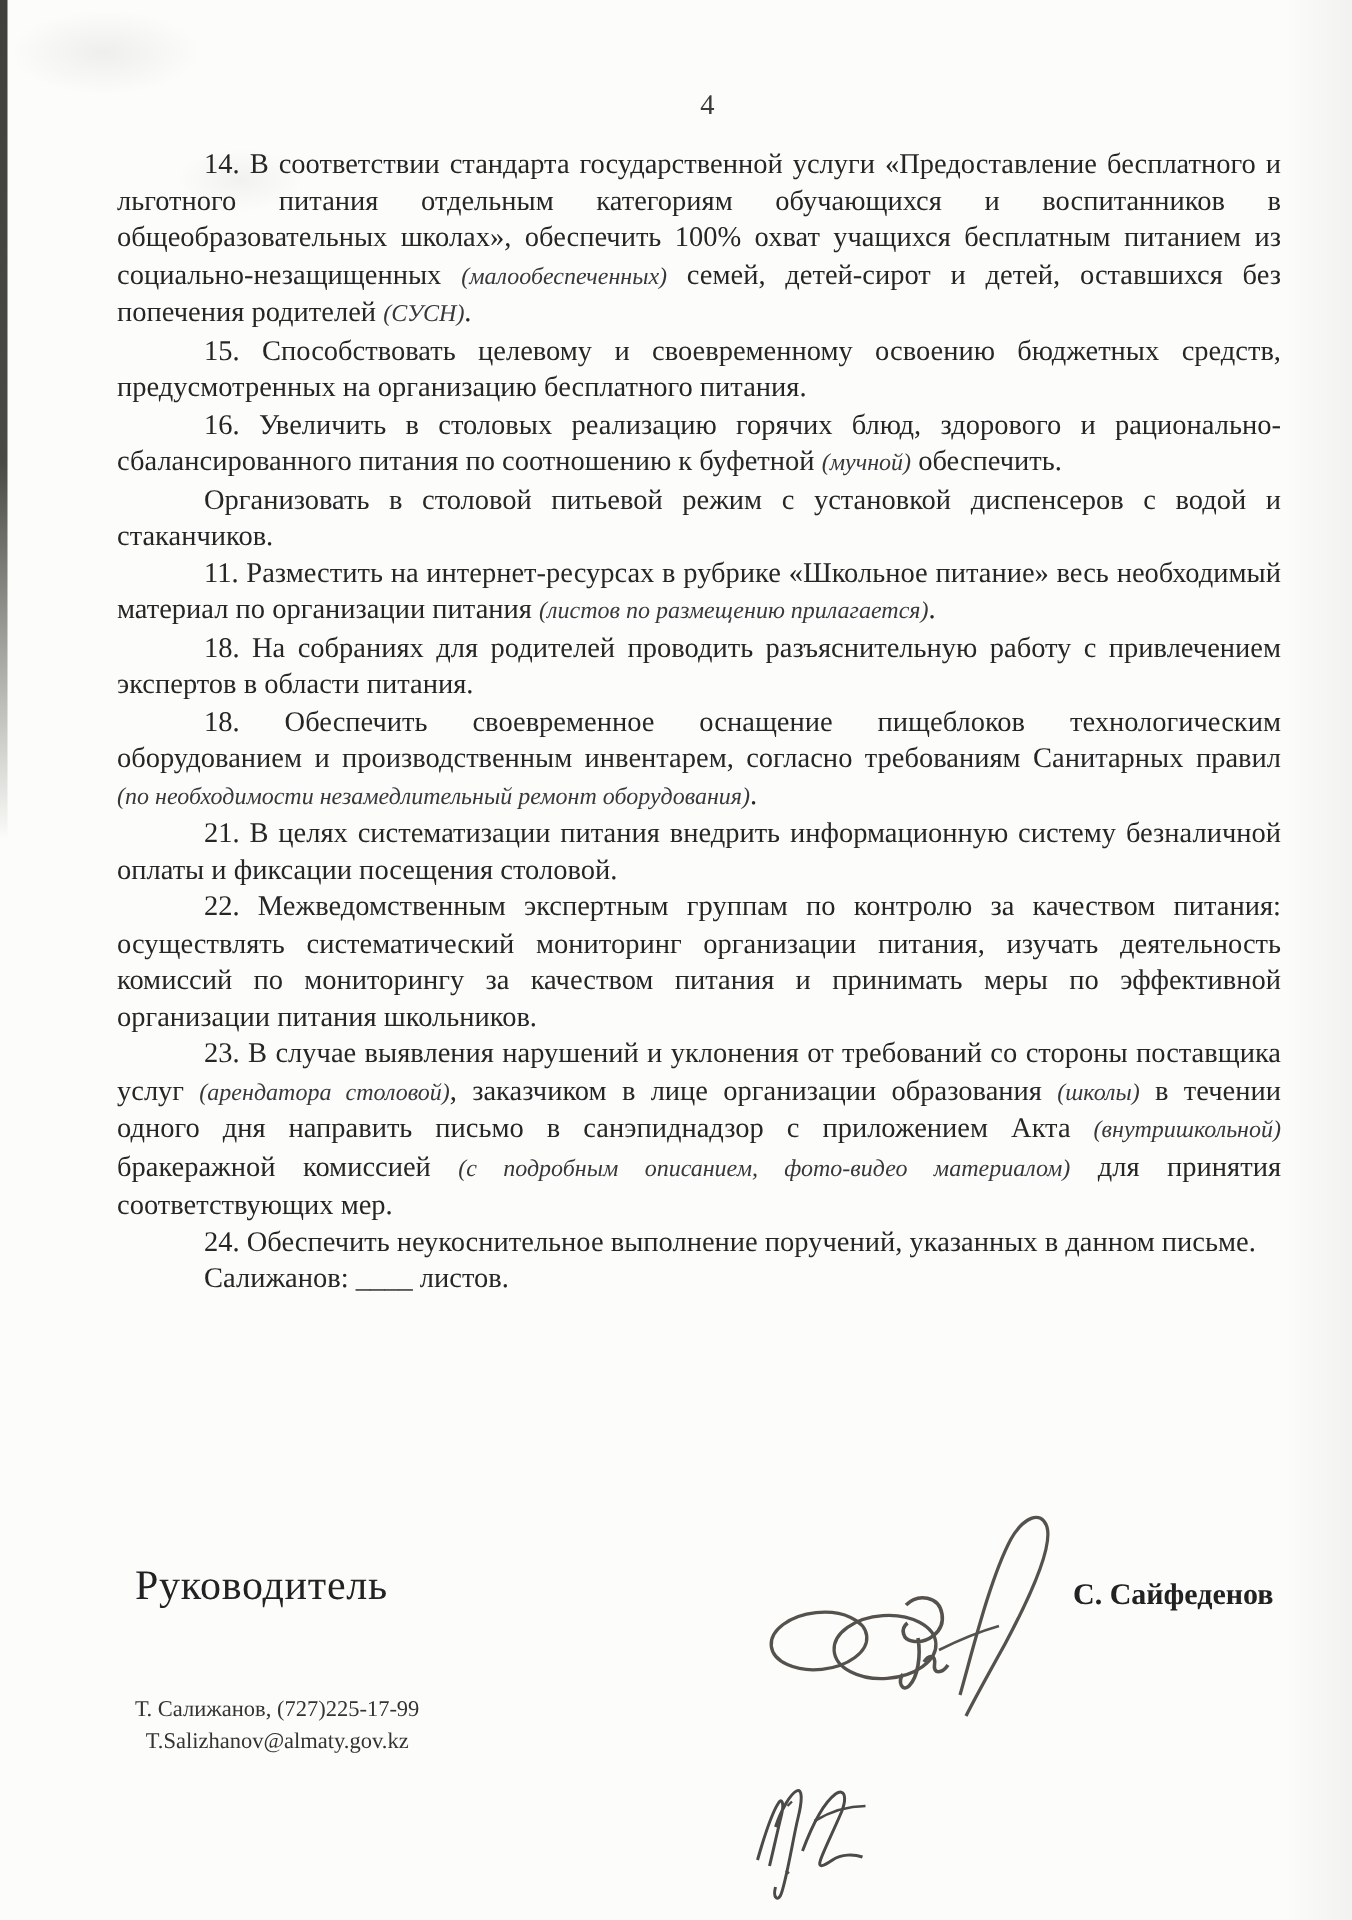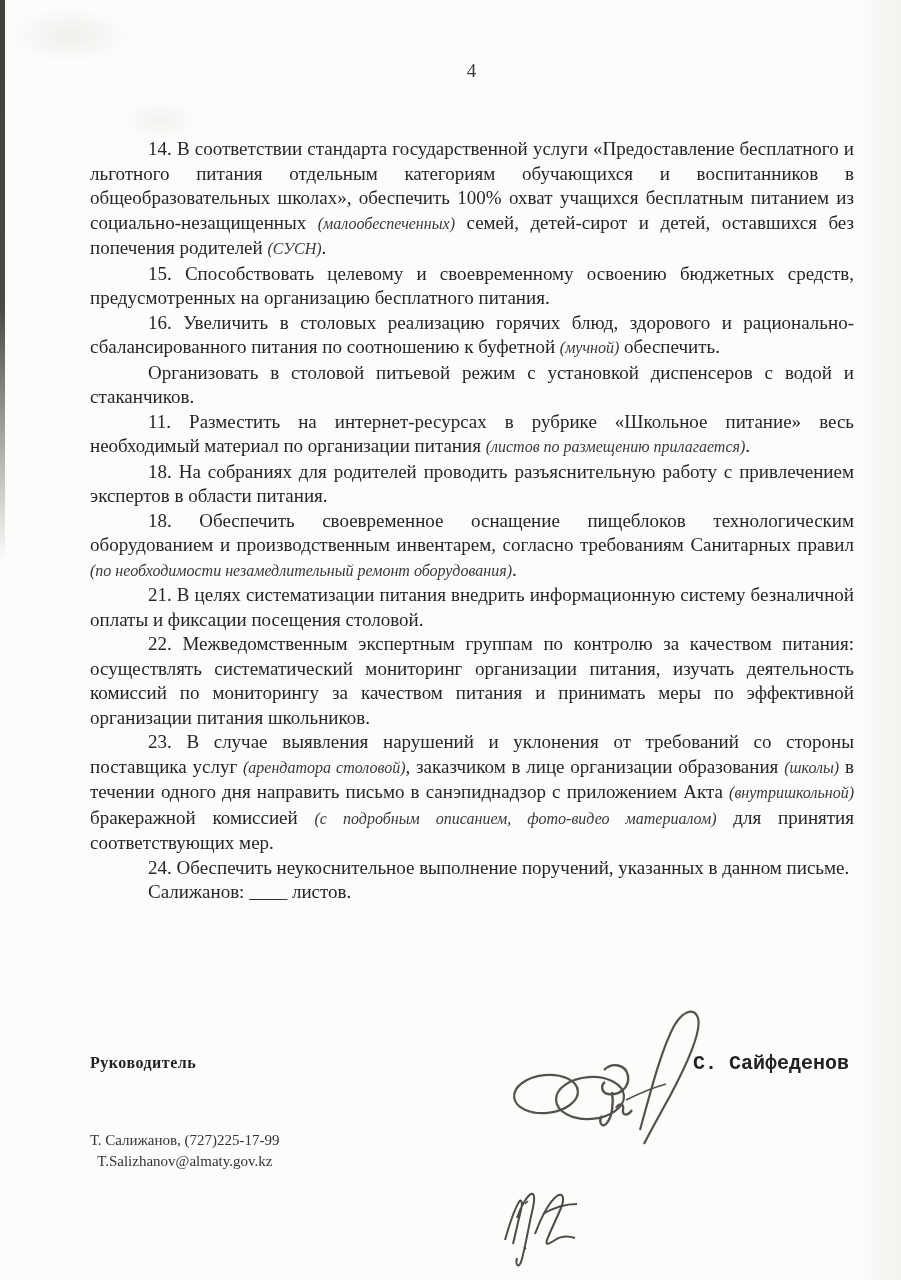--- a/index.html
+++ b/index.html
@@ -23,48 +23,47 @@
   .edge-strip {
     position: absolute; left: 0; top: 0; width: 5px; height: 560px;
     background: linear-gradient(to bottom, #41413c 0%, #4a4a44 55%, rgba(74,74,68,0) 100%);
   }
   .page-number {
     position: absolute; top: 60px; left: 90px; right: 48px;
     text-align: center;
     font-size: 19px; color: #3a3a3a;
   }
   .doc-body {
-    position: absolute; top: 98px; left: 90px; right: 47px;
+    position: absolute; top: 98px; left: 78px; right: 47px;
     font-size: 19px; line-height: 24.5px;
     text-align: justify;
     color: #262626;
-    margin-top: 39px;
   }
   .doc-body p.para {
     margin: 0;
     text-indent: 58px;
     text-align-last: left;
   }
   .small-italic {
     font-style: italic;
     font-size: 16px;
     color: #38383a;
   }
   .signature-row {
     position: absolute; top: 1042px; left: 90px; right: 50px;
     height: 80px;
   }
   .leader-title {
-    position: absolute; left: 0; top: 12px;
-    font-size: 16px; font-weight: bold; color: #222;
+    position: absolute; left: 0; top: 0;
+    font-size: 28px; font-weight: normal; color: #222;
     letter-spacing: 0.5px;
   }
   .leader-name {
     position: absolute; right: 2px; top: 10px;
-    font-size: 20px; font-weight: bold; color: #222; font-family: Liberation Mono, monospace;
+    font-size: 20px; font-weight: bold; color: #222;
   }
   .sig-main {
     position: absolute; left: 418px; top: -50px;
     width: 240px; height: 160px;
   }
   .sig-main svg path, .sig-main svg ellipse { stroke: #55524e; fill: none; }
   .footer-contact {
     position: absolute; left: 90px; top: 1130px;
     font-size: 15px; line-height: 21px; color: #333; text-align: center;
   }

